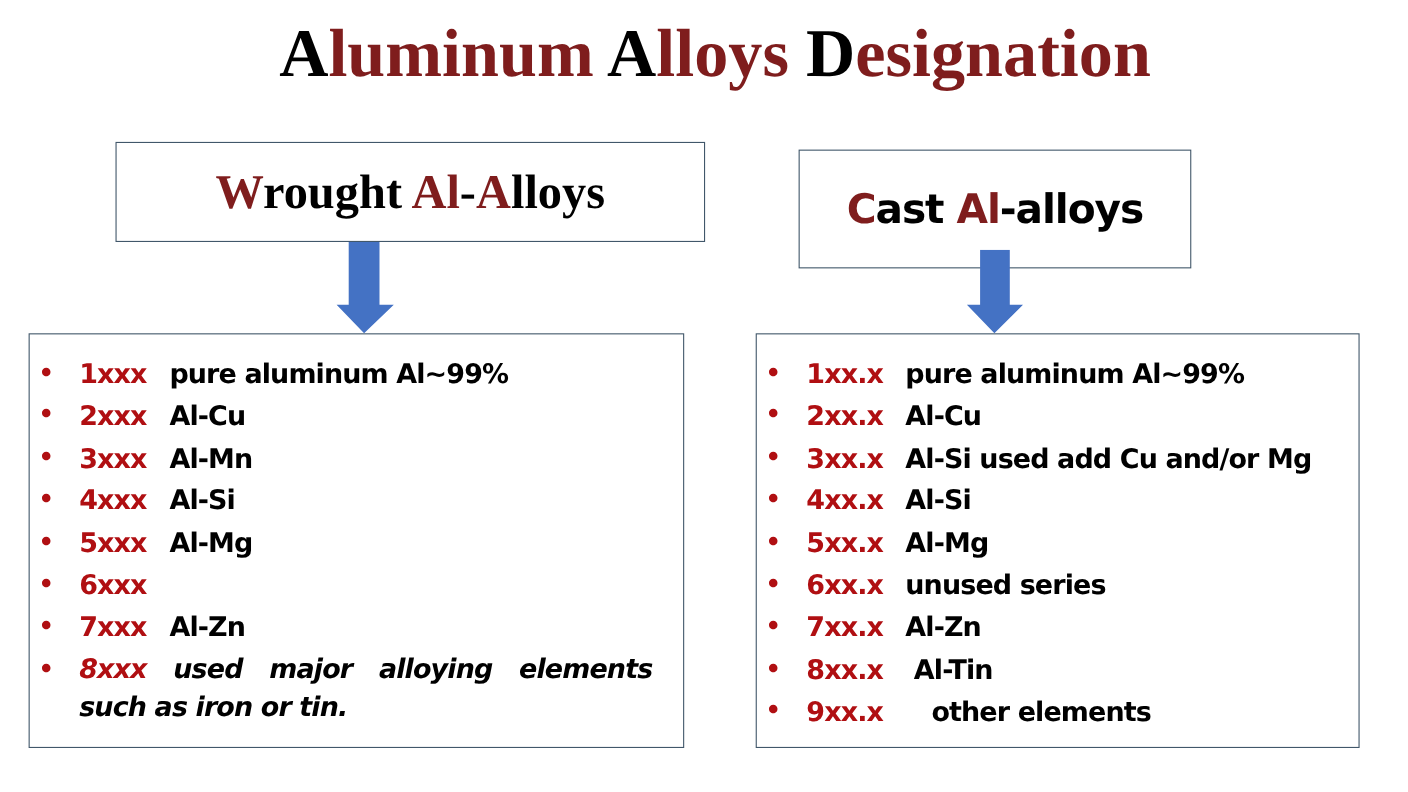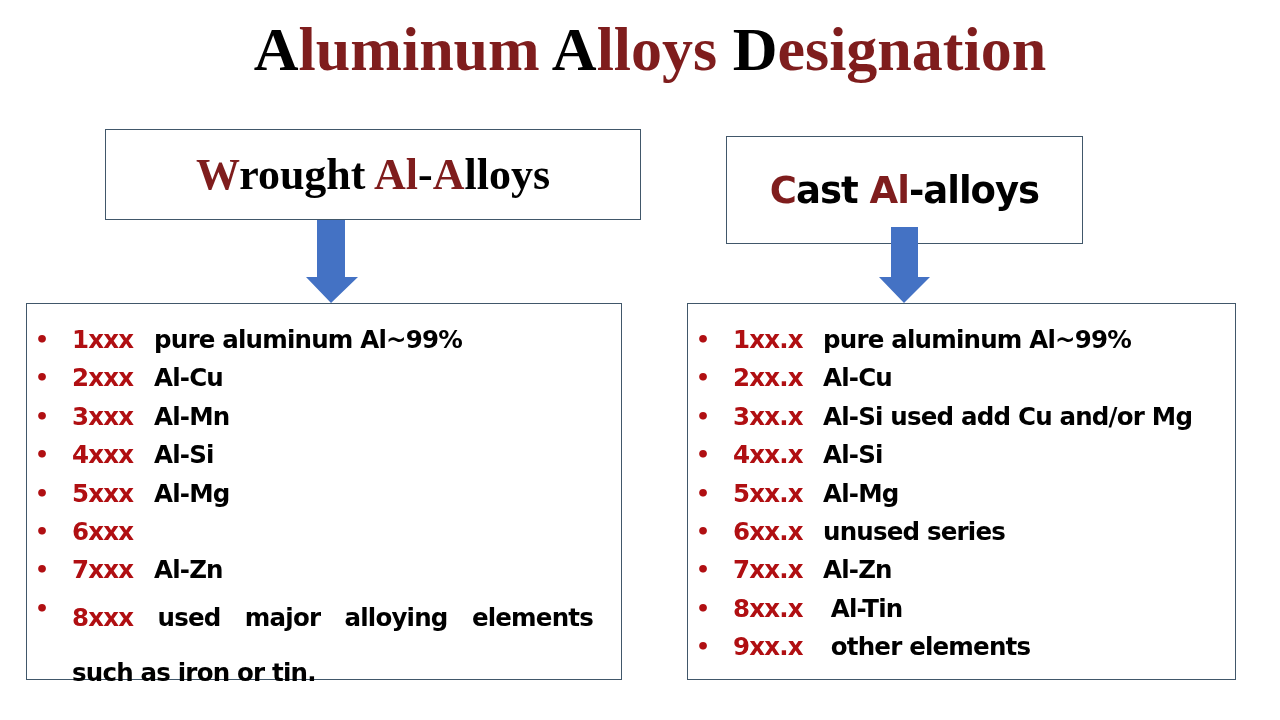--- a/index.html
+++ b/index.html
@@ -35,21 +35,21 @@
       font-family: "DejaVu Sans", sans-serif; letter-spacing: -0.8px; color: #000; white-space: nowrap;
     }
     .bullet { position: absolute; left: 8px; color: #b00f12; font-size: 22px; }
     .code { position: absolute; color: #b00f12; }
     .desc { position: absolute; }
     #wrought-list .code { left: 45px; }
     #wrought-list .desc { left: 127px; }
     #cast-list .code { left: 45px; }
     #cast-list .desc { left: 135px; }
     .li.wrap { height: 76.8px; }
-    .wraptext { position: absolute; left: 45px; right: 28px; white-space: normal; text-align: justify; line-height: 55px; }
+    .wraptext { position: absolute; left: 45px; right: 28px; white-space: normal; text-align: justify; line-height: 35px; font-style: italic; }
     .wraptext .code { position: static; }
   </style>
 </head>
 <body>
 
 <div class="title">
   <span class="blk">A</span><span class="red">luminum </span><span class="blk">A</span><span class="red">lloys </span><span class="blk">D</span><span class="red">esignation</span>
 </div>
 
 <div id="wrought-box" class="headbox">
@@ -148,16 +148,16 @@
         <span class="desc">Al-Zn</span>
       </li>
     <li class="li">
         <span class="bullet">•</span>
         <span class="code">8xx.x</span>
         <span class="desc" style="white-space:pre;"> Al-Tin</span>
       </li>
     <li class="li">
         <span class="bullet">•</span>
         <span class="code">9xx.x</span>
-        <span class="desc" style="white-space:pre;"> other elements</span>
+        <span class="desc" style="white-space:pre;margin-left:16px;"> other elements</span>
       </li>
   </ul>
 </div>
 
 </body></html>

